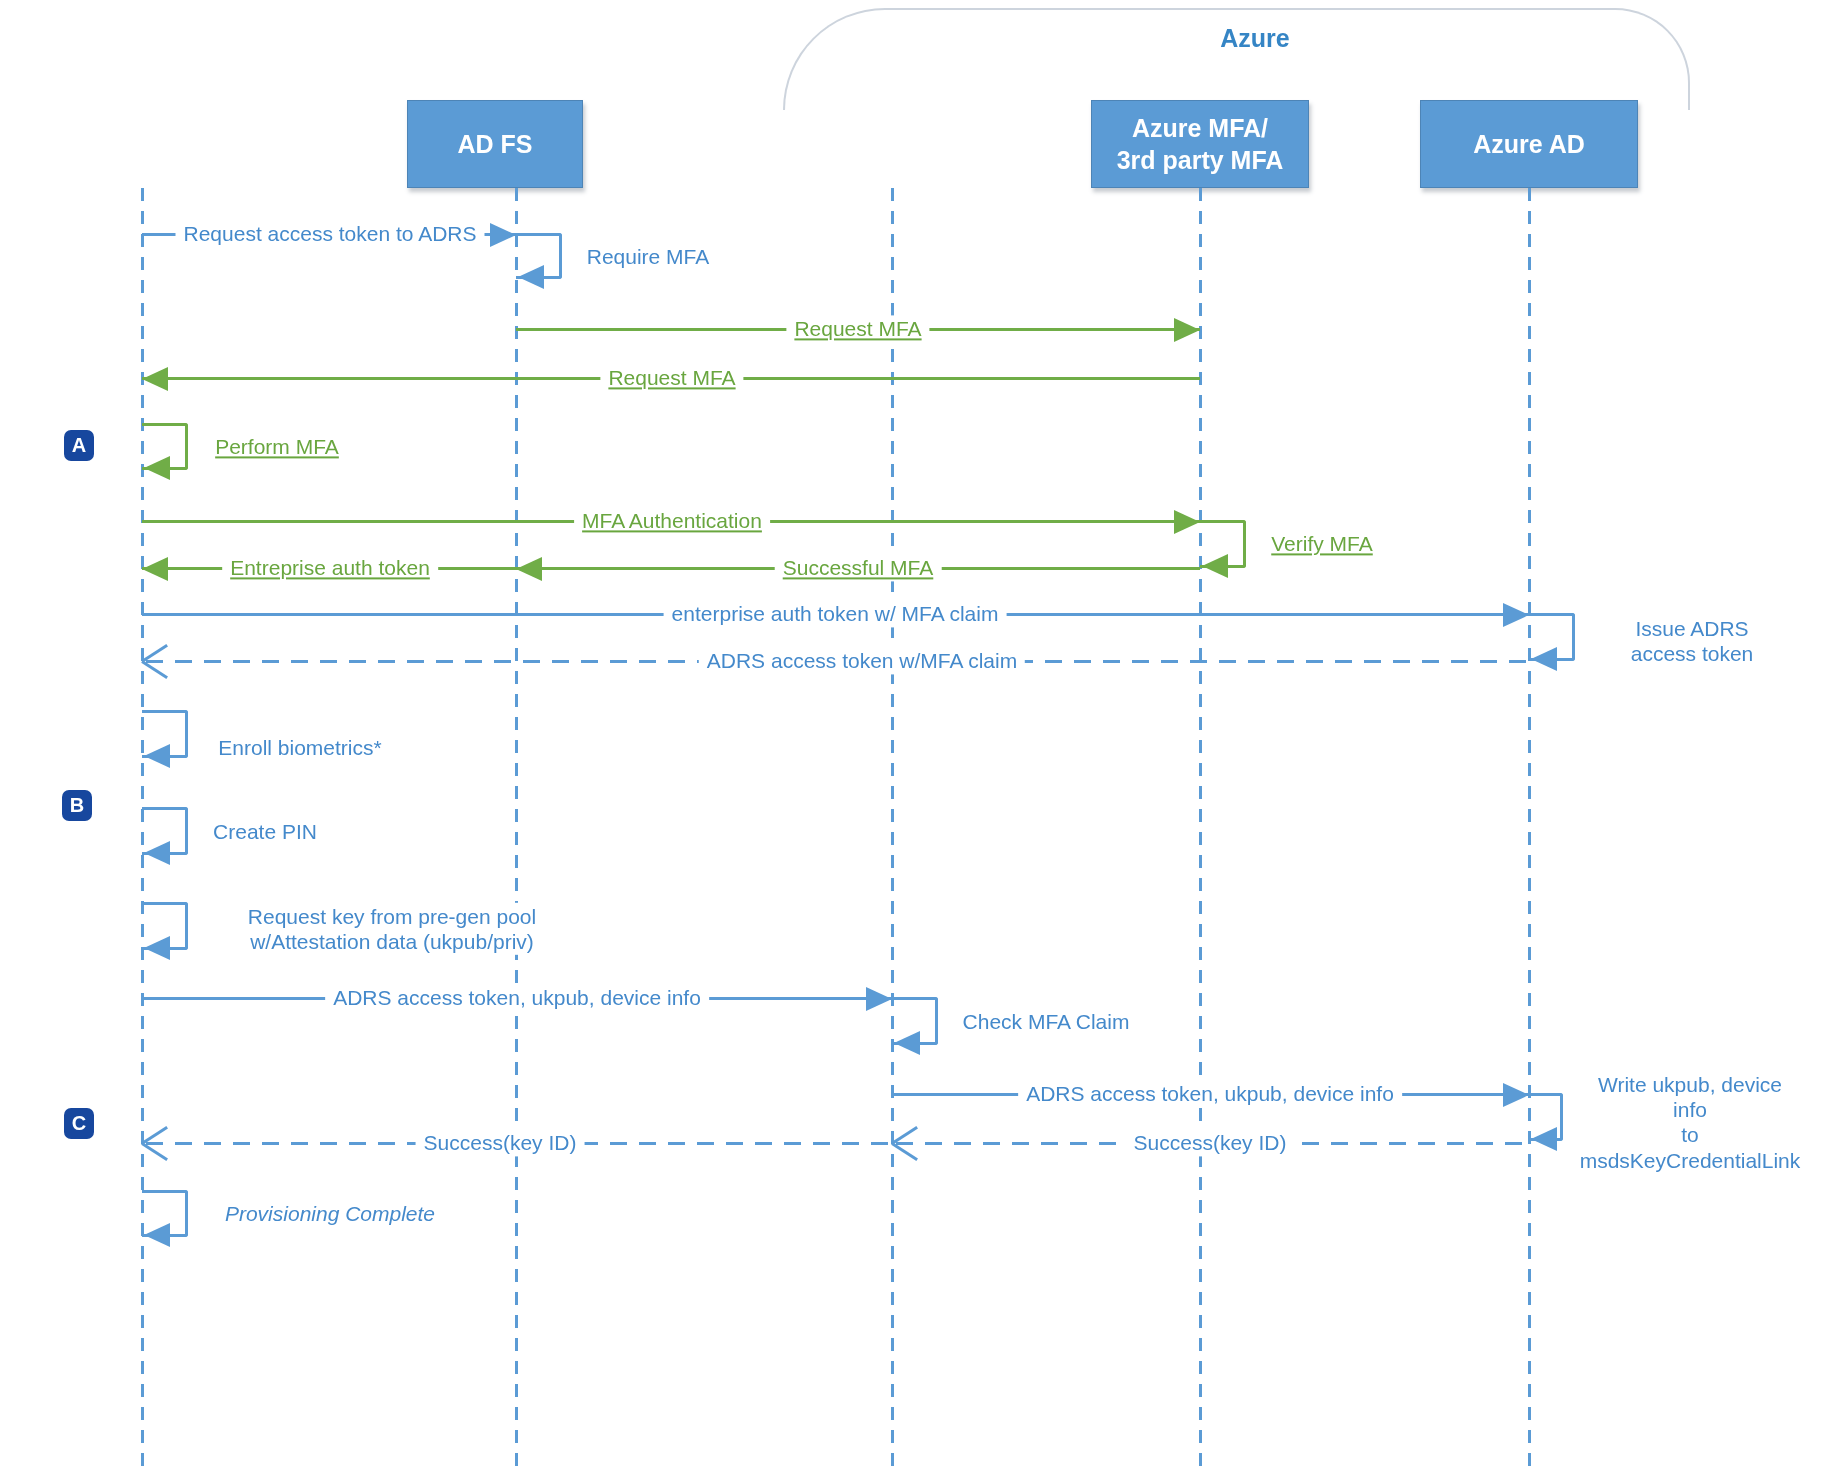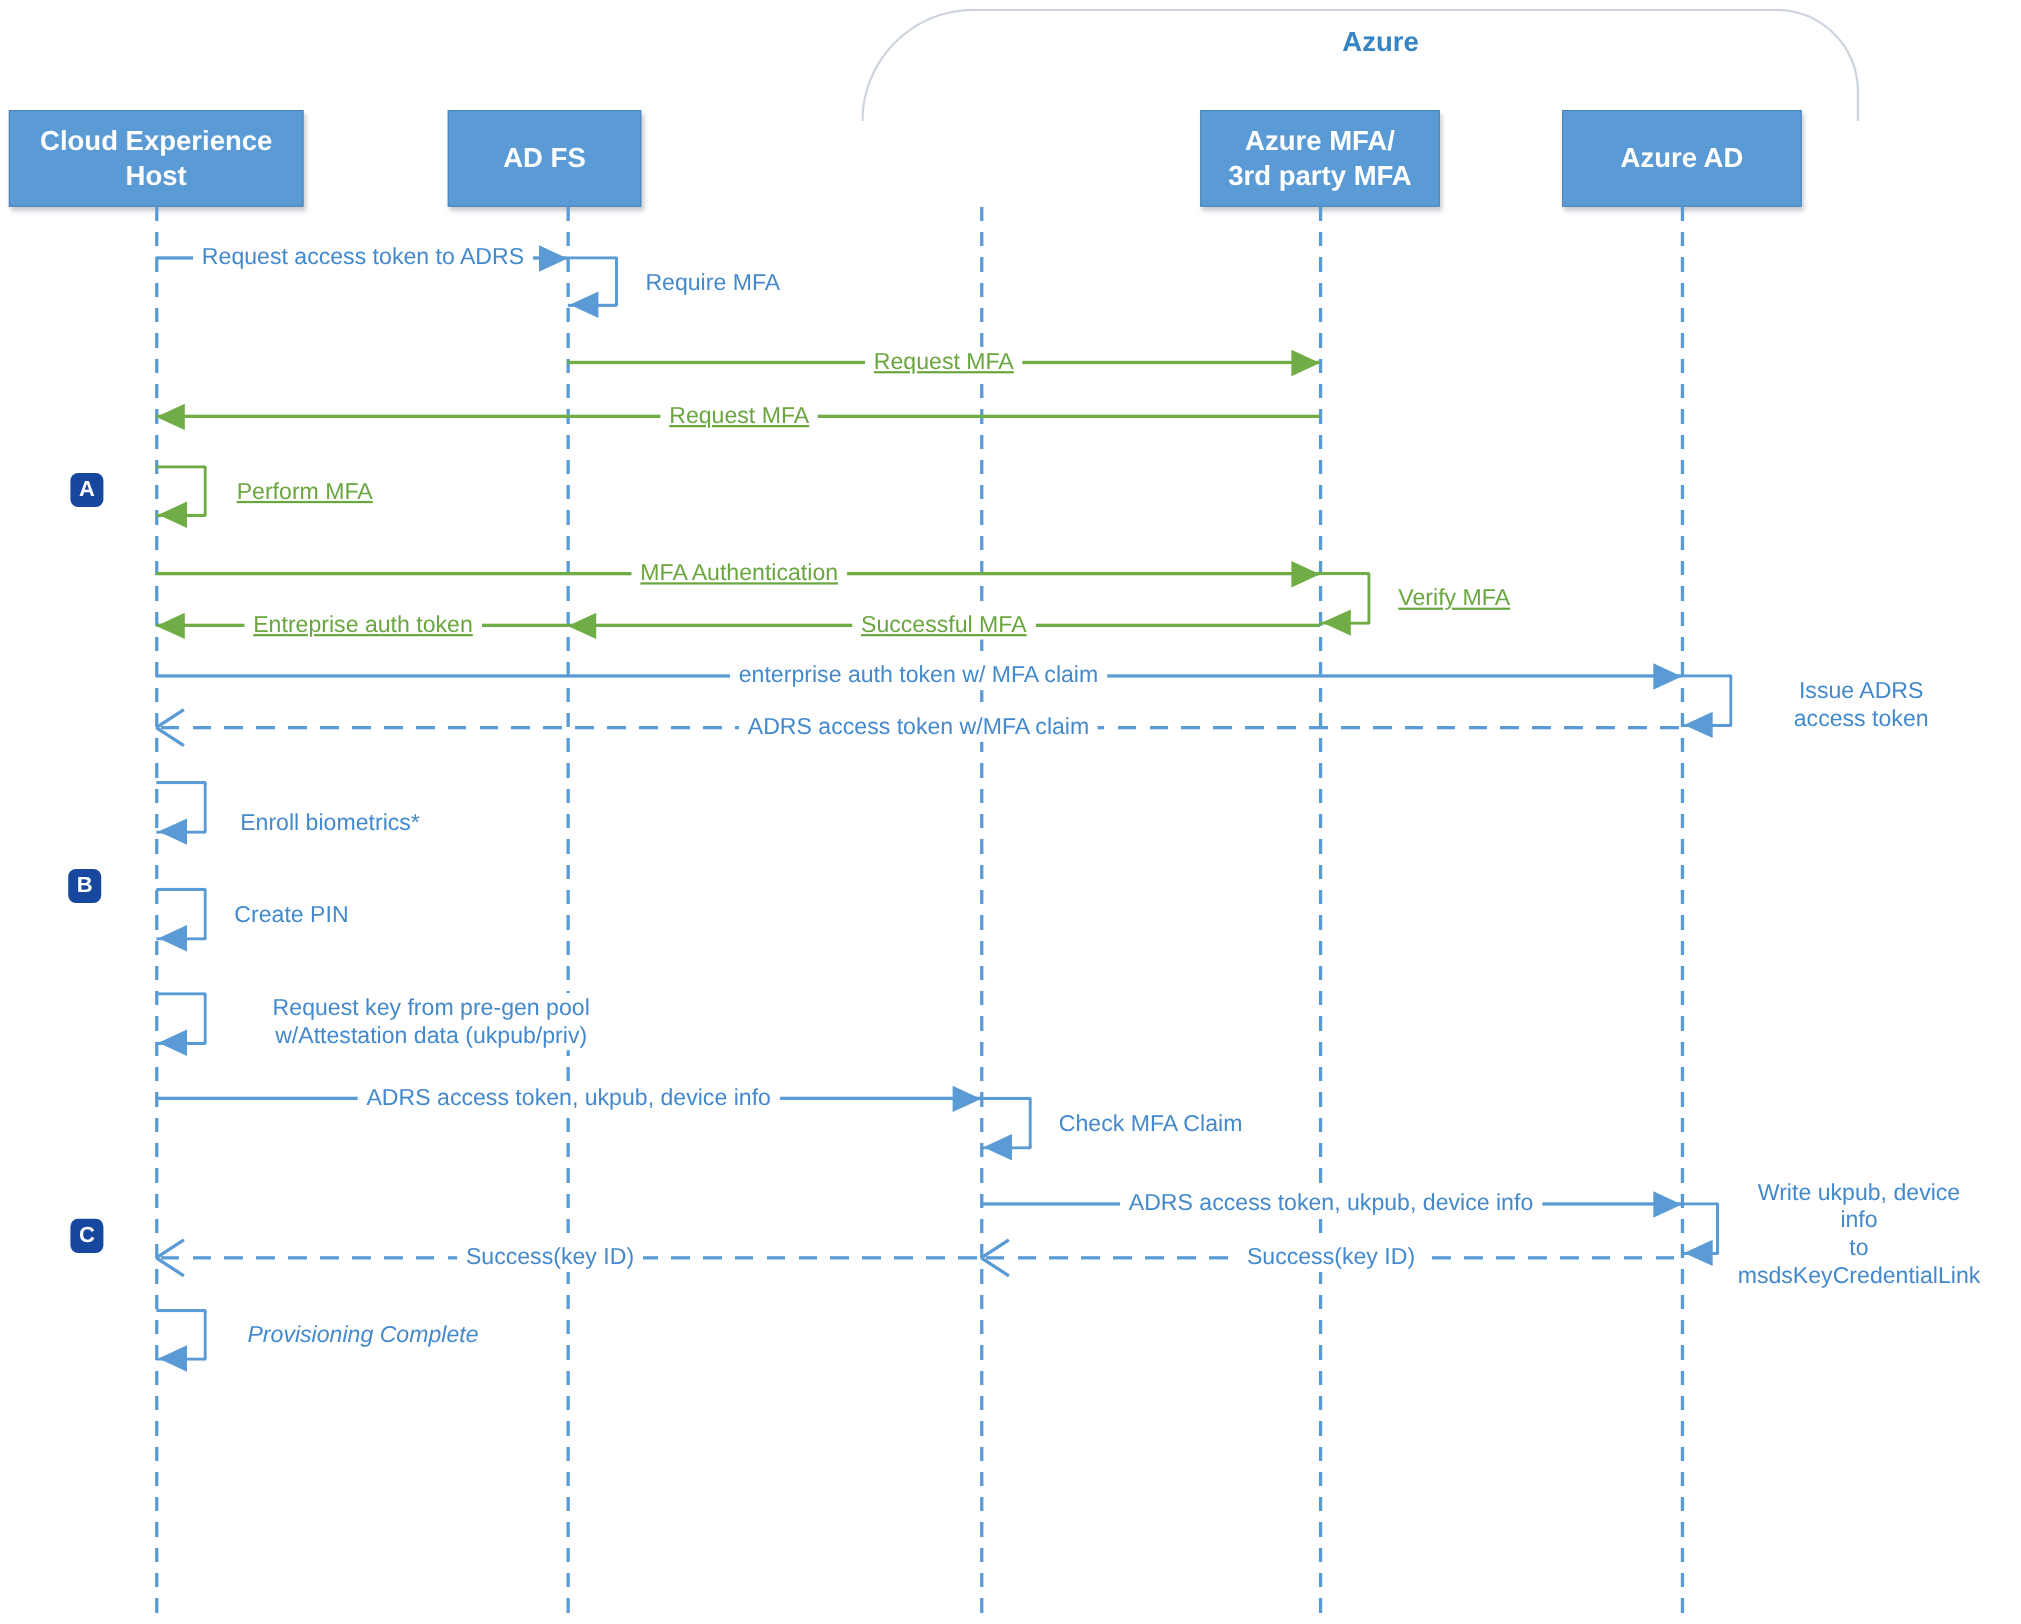--- a/index.html
+++ b/index.html
@@ -71,22 +71,20 @@
   }
 </style>
 </head>
 <body>
 
 <div id="canvas">
 
   <div class="azure-box"></div>
   <div class="azure-label">Azure</div>
 
-  <div class="actor" style="left:8px;width:268px;">Cloud Experience
-Host</div>
   <div class="actor" style="left:407px;width:176px;">AD FS</div>
   <div class="actor" style="left:1091px;width:218px;">Azure MFA/
 3rd party MFA</div>
   <div class="actor" style="left:1420px;width:218px;">Azure AD</div>
 
   <div class="lifeline" style="left:140.5px;"></div>
   <div class="lifeline" style="left:514.5px;"></div>
   <div class="lifeline" style="left:890.5px;"></div>
   <div class="lifeline" style="left:1198.5px;"></div>
   <div class="lifeline" style="left:1527.5px;"></div>
@@ -168,21 +166,21 @@
   <div class="lbl" style="left:648px;top:257px;">Require MFA</div>
   <div class="lbl green" style="left:858px;top:329px;">Request MFA</div>
   <div class="lbl green" style="left:672px;top:378px;">Request MFA</div>
   <div class="lbl green" style="left:277px;top:447px;">Perform MFA</div>
   <div class="lbl green" style="left:672px;top:521px;">MFA Authentication</div>
   <div class="lbl green" style="left:1322px;top:544px;">Verify MFA</div>
   <div class="lbl green" style="left:858px;top:568px;">Successful MFA</div>
   <div class="lbl green" style="left:330px;top:568px;">Entreprise auth token</div>
   <div class="lbl" style="left:835px;top:614px;">enterprise auth token w/ MFA claim</div>
   <div class="lbl" style="left:1692px;top:641px;">Issue ADRS access token</div>
-  <div class="lbl" style="left:835px;top:661px;">ADRS access token w/MFA claim</div>
+  <div class="lbl" style="left:862px;top:661px;">ADRS access token w/MFA claim</div>
   <div class="lbl" style="left:300px;top:748px;">Enroll biometrics*</div>
   <div class="lbl" style="left:265px;top:832px;">Create PIN</div>
   <div class="lbl" style="left:392px;top:929px;">Request key from pre-gen pool
 w/Attestation data (ukpub/priv)</div>
   <div class="lbl" style="left:517px;top:998px;">ADRS access token, ukpub, device info</div>
   <div class="lbl" style="left:1046px;top:1022px;">Check MFA Claim</div>
   <div class="lbl" style="left:1210px;top:1094px;">ADRS access token, ukpub, device info</div>
   <div class="lbl" style="left:1690px;top:1122px;">Write ukpub, device info
 to
 msdsKeyCredentialLink</div>

